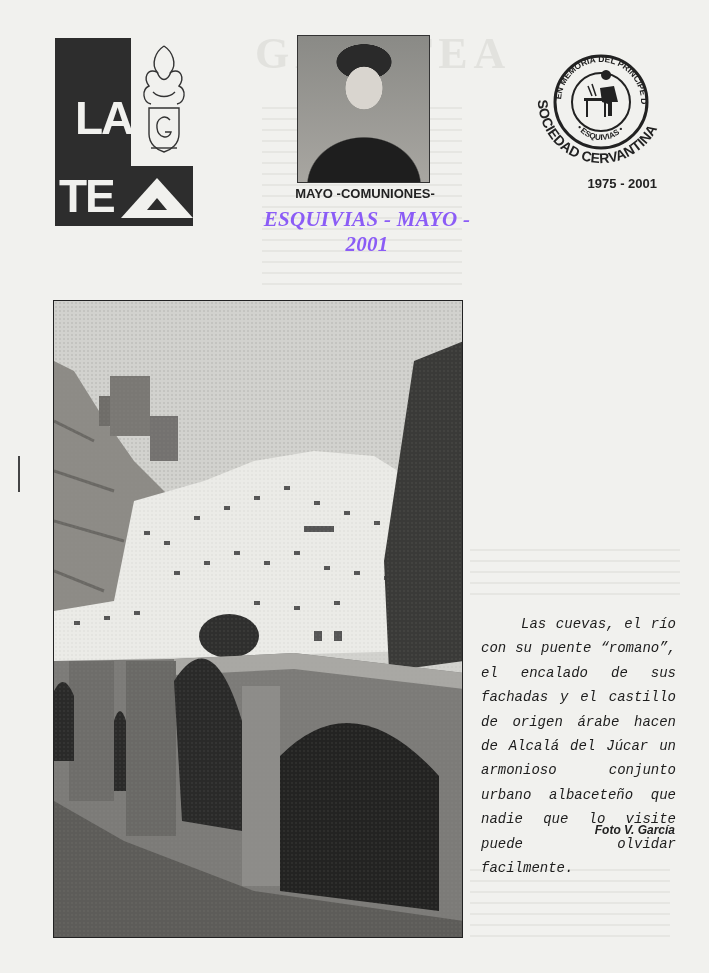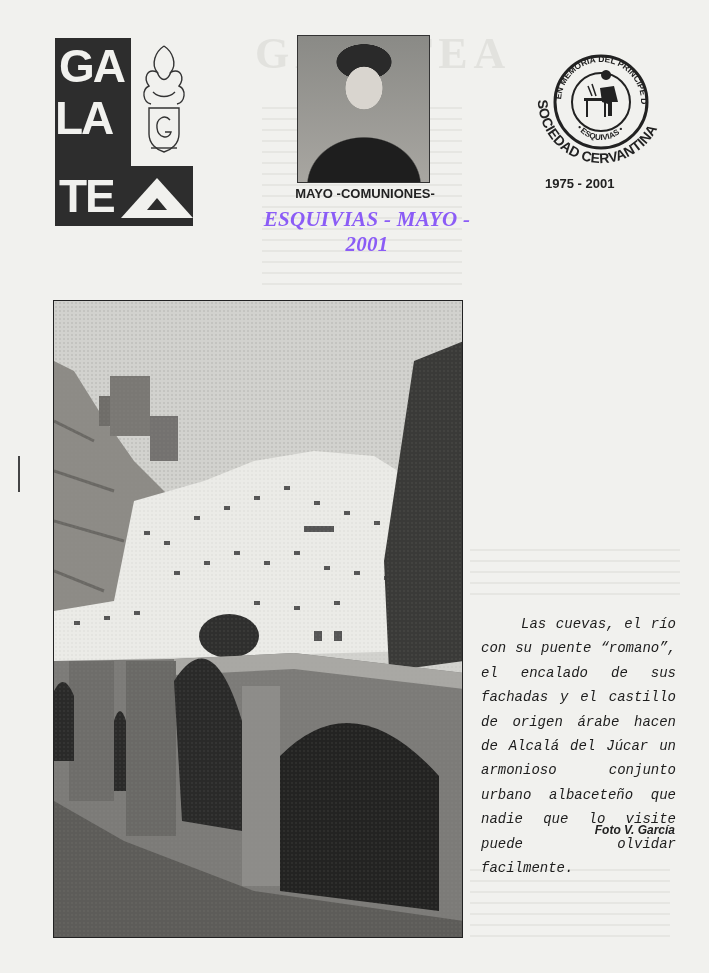--- a/index.html
+++ b/index.html
@@ -13,21 +13,21 @@
   .ghost { position:absolute; color:#e2e2de; font-family:"Liberation Serif", serif; }
   .ghost-title { left:255px; top:28px; font-size:44px; font-weight:bold; letter-spacing:6px; }
   .ghost-block { position:absolute; background:repeating-linear-gradient(#f1f1ee 0 9px,#e6e6e2 9px 11px); }
 
   
   .logo { position:absolute; left:55px; top:38px; width:138px; height:188px; }
   .logo .dark-col { position:absolute; left:0; top:0; width:76px; height:188px; background:#2d2d2d; }
   .logo .dark-bar { position:absolute; left:0; top:128px; width:138px; height:60px; background:#2d2d2d; }
   .logo .l { position:absolute; color:#f1f1ee; font-weight:bold; font-size:46px; line-height:44px; letter-spacing:-2px; font-family:"Liberation Sans", sans-serif; }
   .logo .l1 { left:4px; top:6px; }
-  .logo .l2 { left:0; top:58px; }
+  .logo .l2 { left:20px; top:58px; }
   .logo .l3 { left:4px; top:136px; }
   .logo .bigA { position:absolute; left:66px; top:140px; width:0; height:0;
     border-left:36px solid transparent; border-right:36px solid transparent; border-bottom:40px solid #f1f1ee; }
   .logo .bigA-in { position:absolute; left:92px; top:160px; width:0; height:0;
     border-left:10px solid transparent; border-right:10px solid transparent; border-bottom:12px solid #2d2d2d; }
   .crest { position:absolute; left:82px; top:4px; width:54px; height:116px; }
 
   
   .portrait { position:absolute; left:297px; top:35px; width:133px; height:148px;
     background:
@@ -36,21 +36,21 @@
       radial-gradient(ellipse 70px 60px at 66px 150px, #1e1e1e 0 80%, transparent 82%),
       linear-gradient(#8a8a86,#a8a6a1);
     border:1px solid #333; box-sizing:border-box; }
   .caption-comuniones { position:absolute; left:290px; top:186px; width:150px; text-align:center;
     font-size:13px; font-weight:bold; color:#222; }
   .issue-line { position:absolute; left:262px; top:207px; width:210px; text-align:center;
     font-family:"Liberation Serif", serif; font-style:italic; font-weight:bold; font-size:21px; color:#8b5cf6; letter-spacing:0.3px; }
 
   
   .seal { position:absolute; left:526px; top:40px; width:150px; height:135px; }
-  .years { position:absolute; left:545px; top:176px; width:112px; text-align:left; font-size:13px; font-weight:bold; color:#222; }
+  .years { position:absolute; left:545px; top:176px; width:112px; text-align:right; font-size:13px; font-weight:bold; color:#222; }
 
   
   .photo { position:absolute; left:53px; top:300px; width:410px; height:638px; border:1px solid #222; box-sizing:border-box; overflow:hidden;
     background:linear-gradient(#c9c9c5 0%, #d8d8d4 30%, #bdbdb8 55%, #6d6d6a 70%, #8a8a86 100%); }
 
   
   .caption { position:absolute; left:481px; top:612px; width:195px; font-style:italic; font-size:14px; line-height:24.4px;
     text-align:justify; color:#1d1d1d; text-indent:40px;font-family:Liberation Mono, monospace; }
   .credit { position:absolute; left:560px; top:823px; width:115px; text-align:right; font-style:italic; font-weight:bold; font-size:12px; color:#222; }
   .margin-mark { position:absolute; left:18px; top:456px; width:2px; height:36px; background:#444; }
@@ -60,21 +60,20 @@
 
 <div class="ghost ghost-title">GALATEA</div>
 <div class="ghost-block" style="left:262px;top:98px;width:200px;height:190px;"></div>
 <div class="ghost-block" style="left:470px;top:540px;width:210px;height:60px;"></div>
 <div class="ghost-block" style="left:470px;top:860px;width:200px;height:80px;"></div>
 <div class="margin-mark"></div>
 
 <div class="logo">
   <div class="dark-col"></div>
   <div class="dark-bar"></div>
-  <span class="l l1">GA</span>
   <span class="l l2">LA</span>
   <span class="l l3">TE</span>
   <div class="bigA"></div>
   <div class="bigA-in"></div>
   <svg class="crest" viewBox="0 0 54 116">
     <g fill="none" stroke="#333" stroke-width="1.4">
       <path d="M27 4 C18 10 14 22 20 30 C10 26 6 36 12 44 C4 48 6 60 14 62 M27 4 C36 10 40 22 34 30 C44 26 48 36 42 44 C50 48 48 60 40 62"></path>
       <path d="M20 30 C24 40 30 40 34 30 M16 50 C22 56 32 56 38 50"></path>
       <path d="M12 66 L42 66 L42 92 C42 102 34 108 27 110 C20 108 12 102 12 92 Z"></path>
       <path d="M33 78 C28 72 19 76 20 86 C21 96 32 98 34 90 L28 90"></path>

